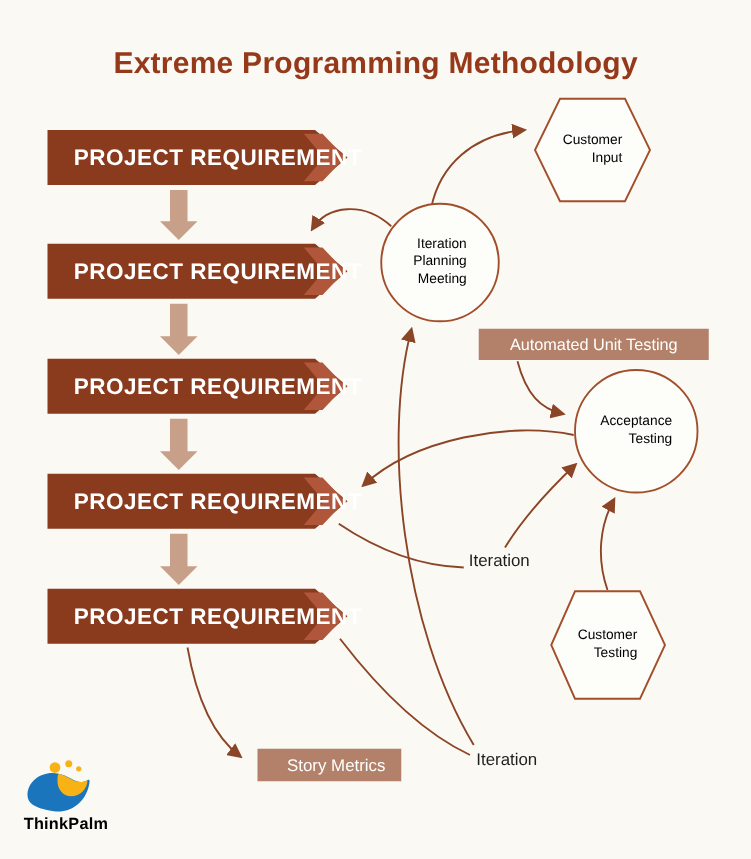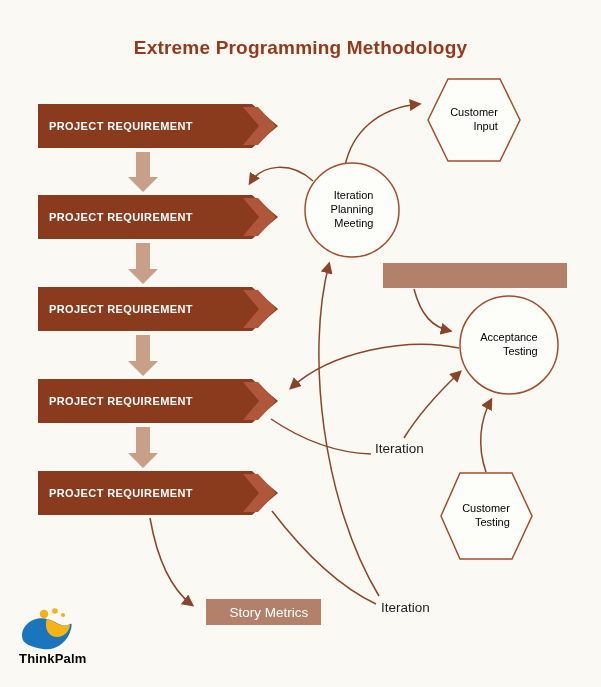--- a/index.html
+++ b/index.html
@@ -5,25 +5,25 @@
   html,body{margin:0;padding:0;background:#FAF9F3;}
   #canvas{
     position:relative;width:601px;height:687px;overflow:hidden;
     background:#FAF9F3;
     font-family:"Liberation Sans", sans-serif;
   }
   #diagram-svg{position:absolute;left:0;top:0;}
   .abs{position:absolute;}
   .title{
     left:0;right:0;top:37px;text-align:center;
-    font-size:19px;font-weight:bold;color:#96391B;letter-spacing:.2px;
+    font-size:24px;font-weight:bold;color:#96391B;letter-spacing:.2px;
   }
   .banner-label{
-    left:49px;width:200px;height:44px;display:flex;align-items:center;
-    color:#FFFFFF;font-size:11px;font-weight:bold;letter-spacing:.4px;
+    left:59px;width:200px;height:44px;display:flex;align-items:center;
+    color:#FFFFFF;font-size:18px;font-weight:bold;letter-spacing:.4px;
     white-space:nowrap;
   }
   .node-label{
     transform:translate(-50%,-50%);
     text-align:right;white-space:pre-line;
     font-size:11px;color:#000000;line-height:1.25;
   }
   .tag-label{
     display:flex;align-items:center;justify-content:center;
     color:#FFFFFF;font-size:13px;white-space:nowrap;
@@ -108,20 +108,21 @@
   <div class="abs node-label" style="left:474px;top:120px">Customer
 Input</div>
   <div class="abs node-label" style="left:352px;top:210px">Iteration
 Planning
 Meeting</div>
   <div class="abs node-label" style="left:509px;top:345px">Acceptance
 Testing</div>
   <div class="abs node-label" style="left:486px;top:516px">Customer
 Testing</div>
 
+  <div class="abs tag-label" style="left:383px;top:263px;width:184px;height:25px">Automated Unit Testing</div>
   <div class="abs tag-label" style="left:206px;top:599px;width:126px;height:26px;font-size:13.5px">Story Metrics</div>
 
   <div class="abs annotation" style="left:375px;top:441px">Iteration</div>
   <div class="abs annotation" style="left:381px;top:600px">Iteration</div>
 
   <svg class="abs" style="left:20px;top:603px" width="56" height="48" viewBox="0 0 56 48">
     <circle cx="24" cy="11" r="4.3" fill="#F9B216"></circle>
     <circle cx="35" cy="8" r="2.8" fill="#F9B216"></circle>
     <circle cx="43" cy="12" r="2.1" fill="#F9B216"></circle>
     <path d="M2,33 C2,21 15,13 27,16 C37,18 42,26 50,21 C52,20 52,22 51,26 C48,39 36,48 23,46 C11,44 2,41 2,33 Z" fill="#1B75BC"></path>

